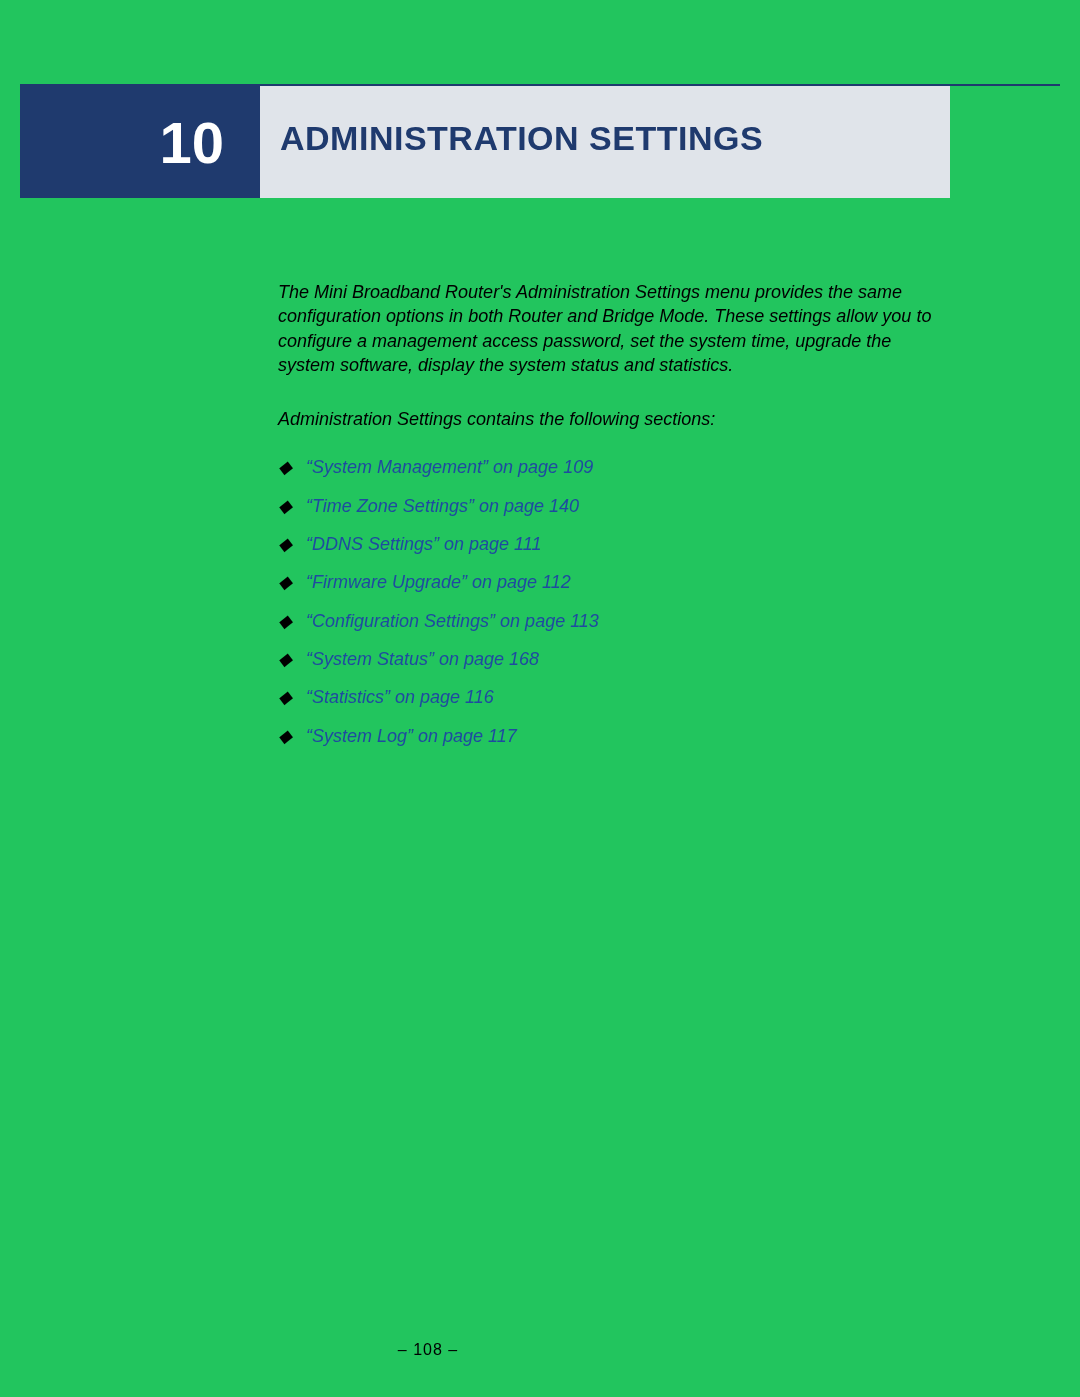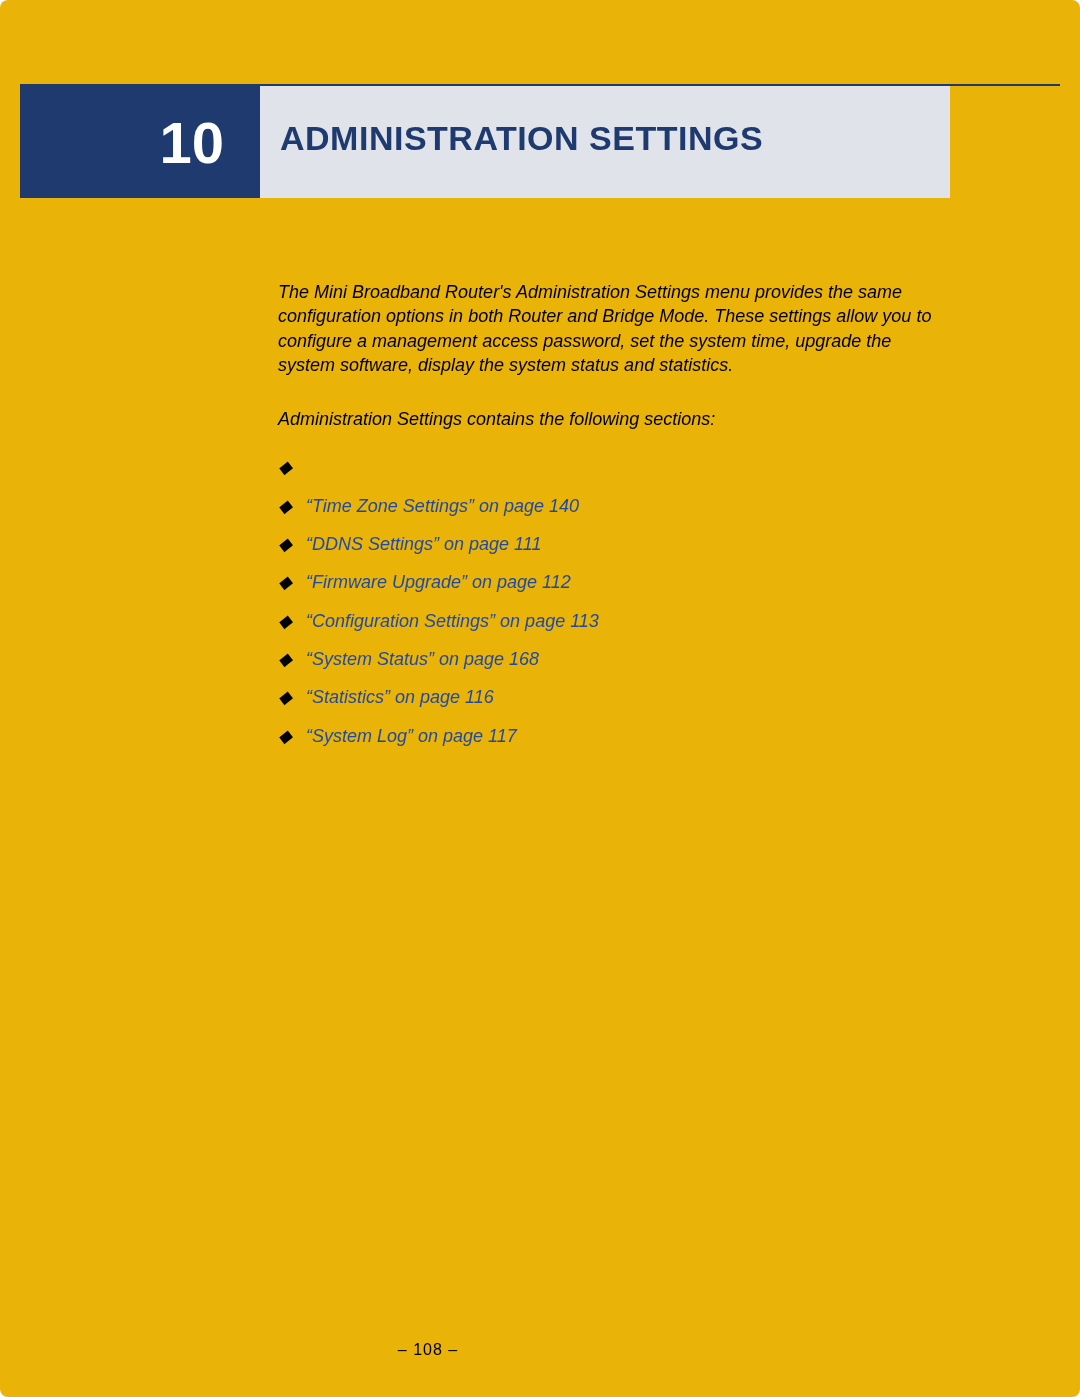--- a/index.html
+++ b/index.html
@@ -1,22 +1,21 @@
 <!DOCTYPE html>
 <html><head>
 <meta charset="utf-8">
 <style>
   * { box-sizing: border-box; margin: 0; padding: 0; }
   html, body { width: 1080px; height: 1397px; background: #ffffff; font-family: Verdana, Geneva, sans-serif; }
   .page {
     position: relative;
     width: 1080px;
     height: 1397px;
-    background: #eab308;
-    border-radius: 8px;
+    background: #22c55e;
   }
   
   .top-rule {
     position: absolute;
     left: 20px;
     right: 20px;
     top: 84px;
     height: 2px;
     background: #1f3a6e;
   }
@@ -118,20 +117,21 @@
     <span class="caps">ADMINISTRATION SETTINGS</span>
   </div>
 
   <div class="body-text">
     <p>The Mini Broadband Router's Administration Settings menu provides the same configuration options in both Router and Bridge Mode. These settings allow you to configure a management access password, set the system time, upgrade the system software, display the system status and statistics.</p>
     <p class="intro-2">Administration Settings contains the following sections:</p>
 
     <div class="toc">
       <div class="toc-item">
         <span class="bullet">◆</span>
+        <a class="toc-link" href="#">“System Management” on page 109</a>
       </div>
       <div class="toc-item">
         <span class="bullet">◆</span>
         <a class="toc-link" href="#">“Time Zone Settings” on page 140</a>
       </div>
       <div class="toc-item">
         <span class="bullet">◆</span>
         <a class="toc-link" href="#">“DDNS Settings” on page 111</a>
       </div>
       <div class="toc-item">

